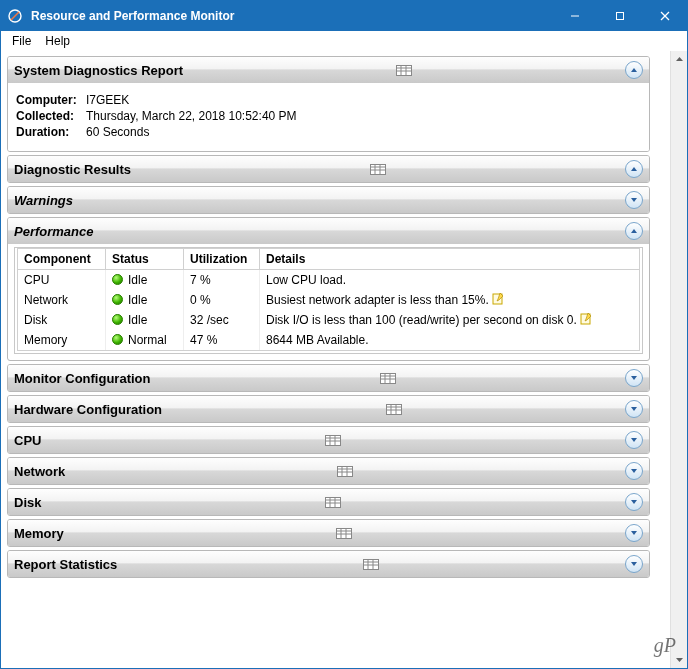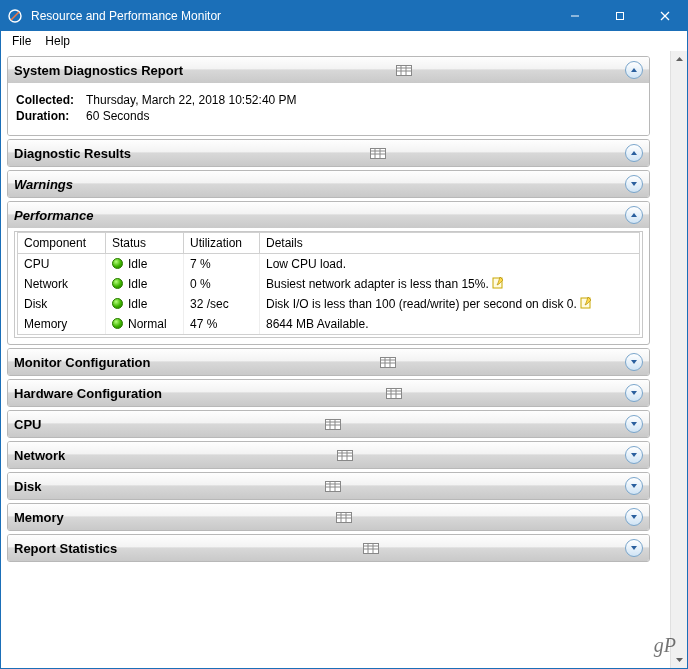--- a/index.html
+++ b/index.html
@@ -36,20 +36,21 @@
   }
   .titlebar .app-icon {
     width: 16px; height: 16px;
     margin-right: 8px;
     display: inline-flex;
     align-items: center; justify-content: center;
   }
   .titlebar .title-text {
     font-size: 12px;
     flex: 1;
+    font-weight: bold;
   }
   .win-btn {
     width: 45px; height: 30px;
     display: inline-flex;
     align-items: center; justify-content: center;
     color: #fff;
   }
 
   
   .menubar {
@@ -160,21 +161,21 @@
   }
   table.res {
     width: calc(100% - 4px);
     margin: 0 2px 2px 2px;
     border-collapse: collapse;
     font-size: 12px;
     background: #fff;
   }
   table.res th {
     text-align: left;
-    font-weight: normal;
+    font-weight: bold;
     padding: 3px 6px;
     border: 1px solid #d0d0d0;
     background: #fff;
   }
   table.res td {
     padding: 3px 6px;
     border-left: 1px solid #eee;
     border-right: 1px solid #eee;
   }
   table.res td:first-child,
@@ -268,20 +269,24 @@
           </span>
           <span class="sh-right">
             <span class="toggle-btn">
               <svg width="10" height="10" viewBox="0 0 10 10">
                   <polygon points="2,7 8,7 5,3" fill="#2a5f9e"></polygon>
                 </svg>
             </span>
           </span>
         </div>
         <div class="info-body">
+          <div class="info-row">
+            <span class="k">Computer:</span>
+            <span class="v">I7GEEK</span>
+          </div>
           <div class="info-row">
             <span class="k">Collected:</span>
             <span class="v">Thursday, March 22, 2018 10:52:40 PM</span>
           </div>
           <div class="info-row">
             <span class="k">Duration:</span>
             <span class="v">60 Seconds</span>
           </div>
         </div>
       </div>

